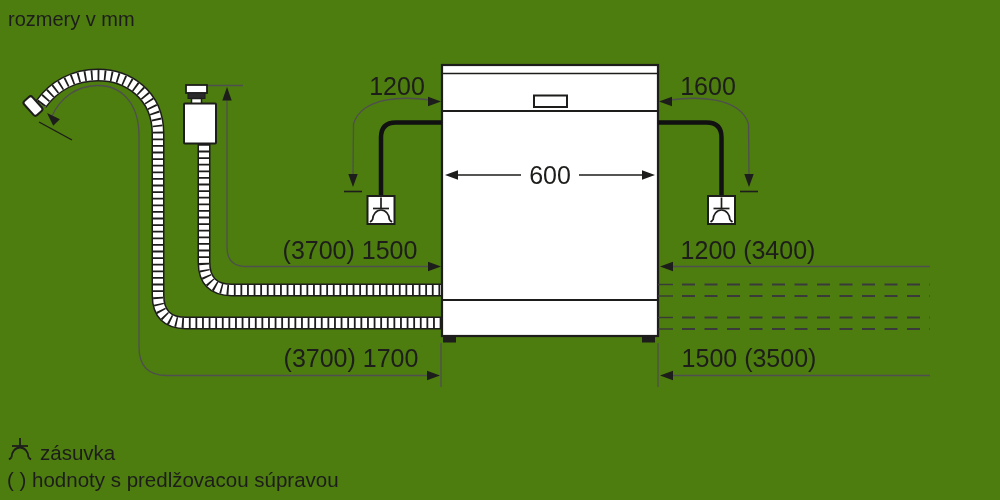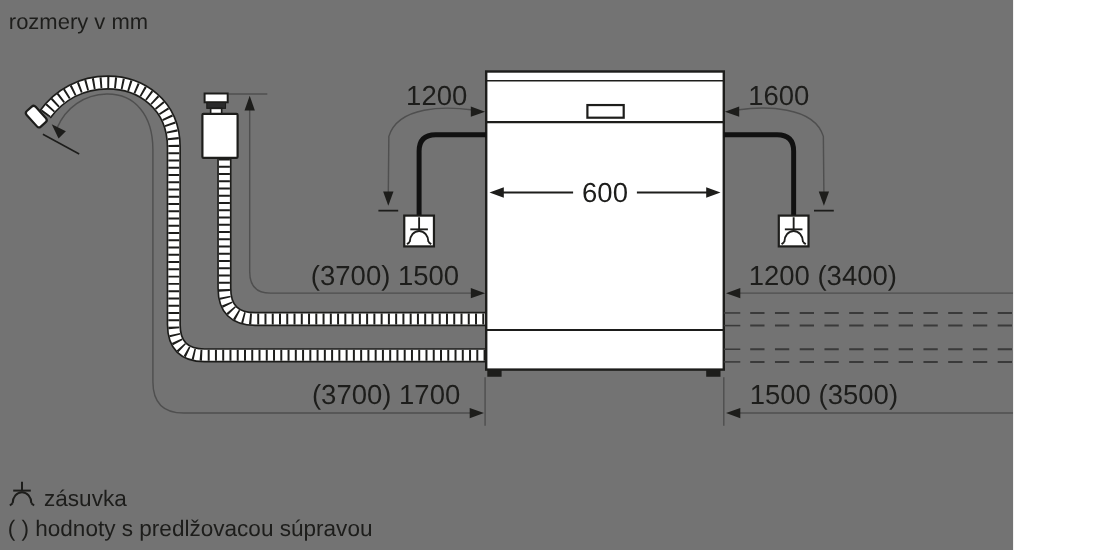--- a/index.html
+++ b/index.html
@@ -1,16 +1,16 @@
 <!DOCTYPE html>
 <html><head>
 <meta charset="utf-8">
 <style>
   html,body{margin:0;padding:0;background:#fff;}
-  .stage{position:relative;width:921px;height:500px;background:#737373;overflow:hidden;
+  .stage{position:relative;width:1000px;height:500px;background:#4d7c0f;overflow:hidden;
          font-family:"Liberation Sans", sans-serif;}
   svg{display:block}
   text{fill:#1d1d1b;}
   .dim-label{font-size:25px;}
   .title-label{font-size:20px;}
   .legend-label{font-size:20.5px;}
 </style>
 </head>
 <body>
 

